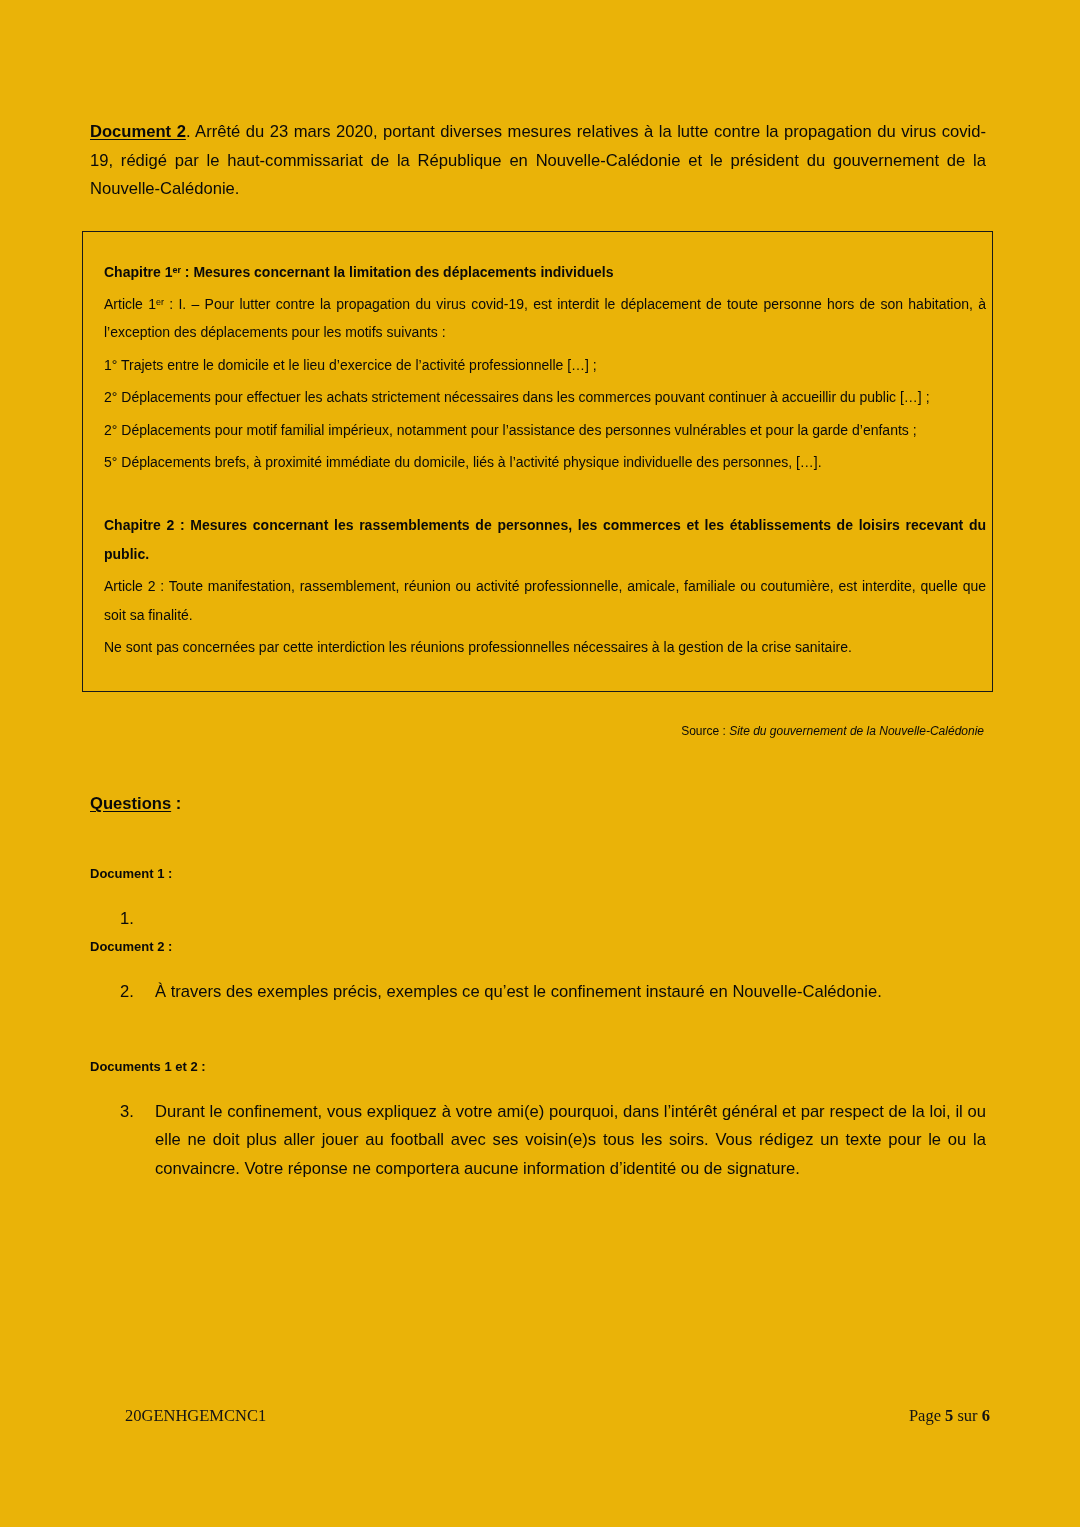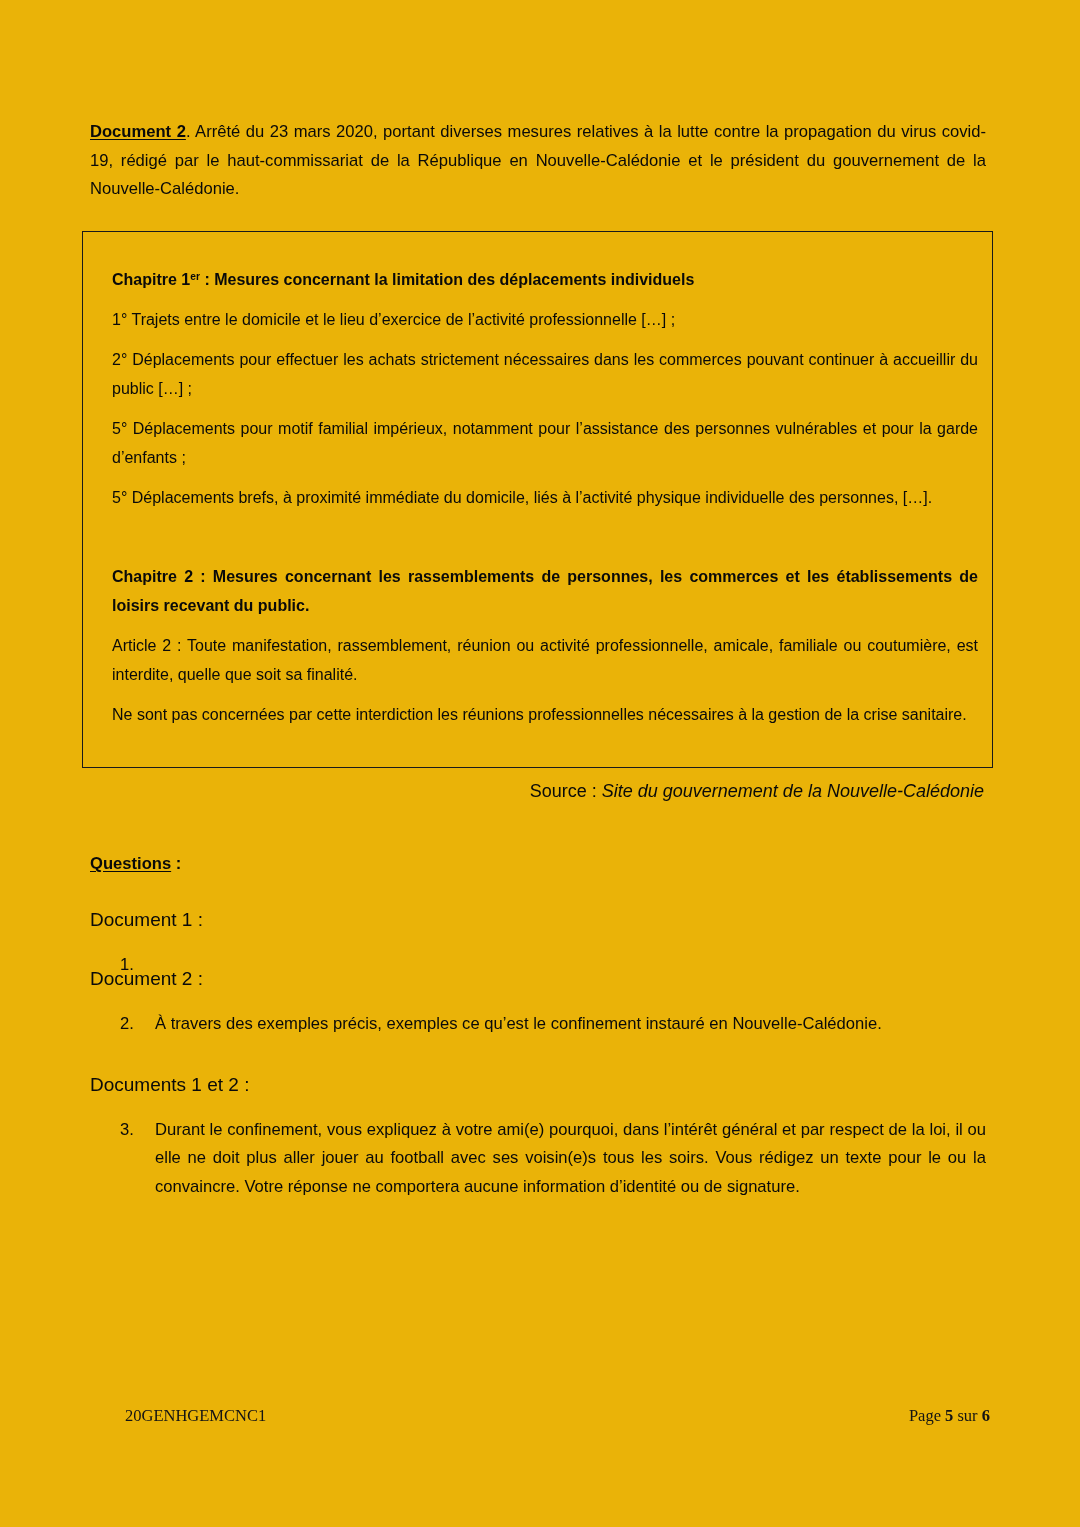--- a/index.html
+++ b/index.html
@@ -44,66 +44,66 @@
     border: 1.5px solid #1a1a1a;
     padding: 22px 16px 26px 17px;
     box-sizing: border-box;
     width: 911px;
     margin-left: -8px;
   }
   .excerpt-inner {
     width: 890px;
   }
   .exc-line {
-    font-size: 16px;
+    font-size: 14px;
     line-height: 28.4px;
     text-align: justify;
     text-justify: inter-word;
-    margin: 12px;
+    margin: 4px;
   }
   .exc-line.lastline,
   .exc-line.single {
     text-align: left;
   }
   .exc-head {
     font-weight: bold;
   }
   .exc-gap {
     height: 27px;
   }
   sup {
     font-size: 0.64em;
     vertical-align: 0.46em;
     line-height: 0;
   }
 
   
   .source {
-    margin-top: 10px;
-    font-size: 18px;
+    margin-top: 26px;
+    font-size: 12px;
     line-height: 26px;
     text-align: right;
     padding-right: 2px;
   }
   .source em { font-style: italic; }
 
   
   .questions-title {
     margin-top: 50px;
     font-size: 16.6px;
     font-weight: bold;
   }
   .questions-title .ul {
     text-decoration: underline;
     text-underline-offset: 2px;
   }
   .doc-label {
-    margin-top: 33px;
-    font-size: 19px;
-    font-weight: normal;
+    margin-top: 47px;
+    font-size: 13px;
+    font-weight: bold;
     line-height: 26px;
   }
   .qlist {
     margin: 18px 0 0 0;
     padding: 0;
     list-style: none;
   }
   .qitem {
     position: relative;
     padding-left: 65px;
@@ -144,24 +144,25 @@
 
   <div class="content">
 
     <p class="intro"><span class="u-bold-underline">Document 2</span><span>. Arrêté du 23 mars 2020, portant diverses mesures relatives à la lutte contre la propagation du virus covid-19, rédigé par le haut-commissariat de la République en Nouvelle-Calédonie et le président du gouvernement de la Nouvelle-Calédonie.</span></p>
 
     <div class="excerpt-box">
       <div class="excerpt-inner">
 
         <p class="exc-line exc-head single"><span>Chapitre 1</span><sup>er</sup><span> : Mesures concernant la limitation des déplacements individuels</span></p>
 
+        <p class="exc-line"><span>Article 1</span><sup>er</sup><span> : I. – Pour lutter contre la propagation du virus covid-19, est interdit le déplacement de toute personne hors de son habitation, à l’exception des déplacements pour les motifs suivants :</span></p>
 
         <p class="exc-line single">1° Trajets entre le domicile et le lieu d’exercice de l’activité professionnelle […] ;</p>
         <p class="exc-line">2° Déplacements pour effectuer les achats strictement nécessaires dans les commerces pouvant continuer à accueillir du public […] ;</p>
-        <p class="exc-line">5° Déplacements pour motif familial impérieux, notamment pour l’assistance des personnes vulnérables et pour la garde d’enfants ;</p>
+        <p class="exc-line">2° Déplacements pour motif familial impérieux, notamment pour l’assistance des personnes vulnérables et pour la garde d’enfants ;</p>
         <p class="exc-line">5° Déplacements brefs, à proximité immédiate du domicile, liés à l’activité physique individuelle des personnes, […].</p>
 
         <div class="exc-gap"></div>
 
         <p class="exc-line exc-head">Chapitre 2 : Mesures concernant les rassemblements de personnes, les commerces et les établissements de loisirs recevant du public.</p>
         <p class="exc-line">Article 2 : Toute manifestation, rassemblement, réunion ou activité professionnelle, amicale, familiale ou coutumière, est interdite, quelle que soit sa finalité.</p>
         <p class="exc-line">Ne sont pas concernées par cette interdiction les réunions professionnelles nécessaires à la gestion de la crise sanitaire.</p>
 
       </div>
     </div>

